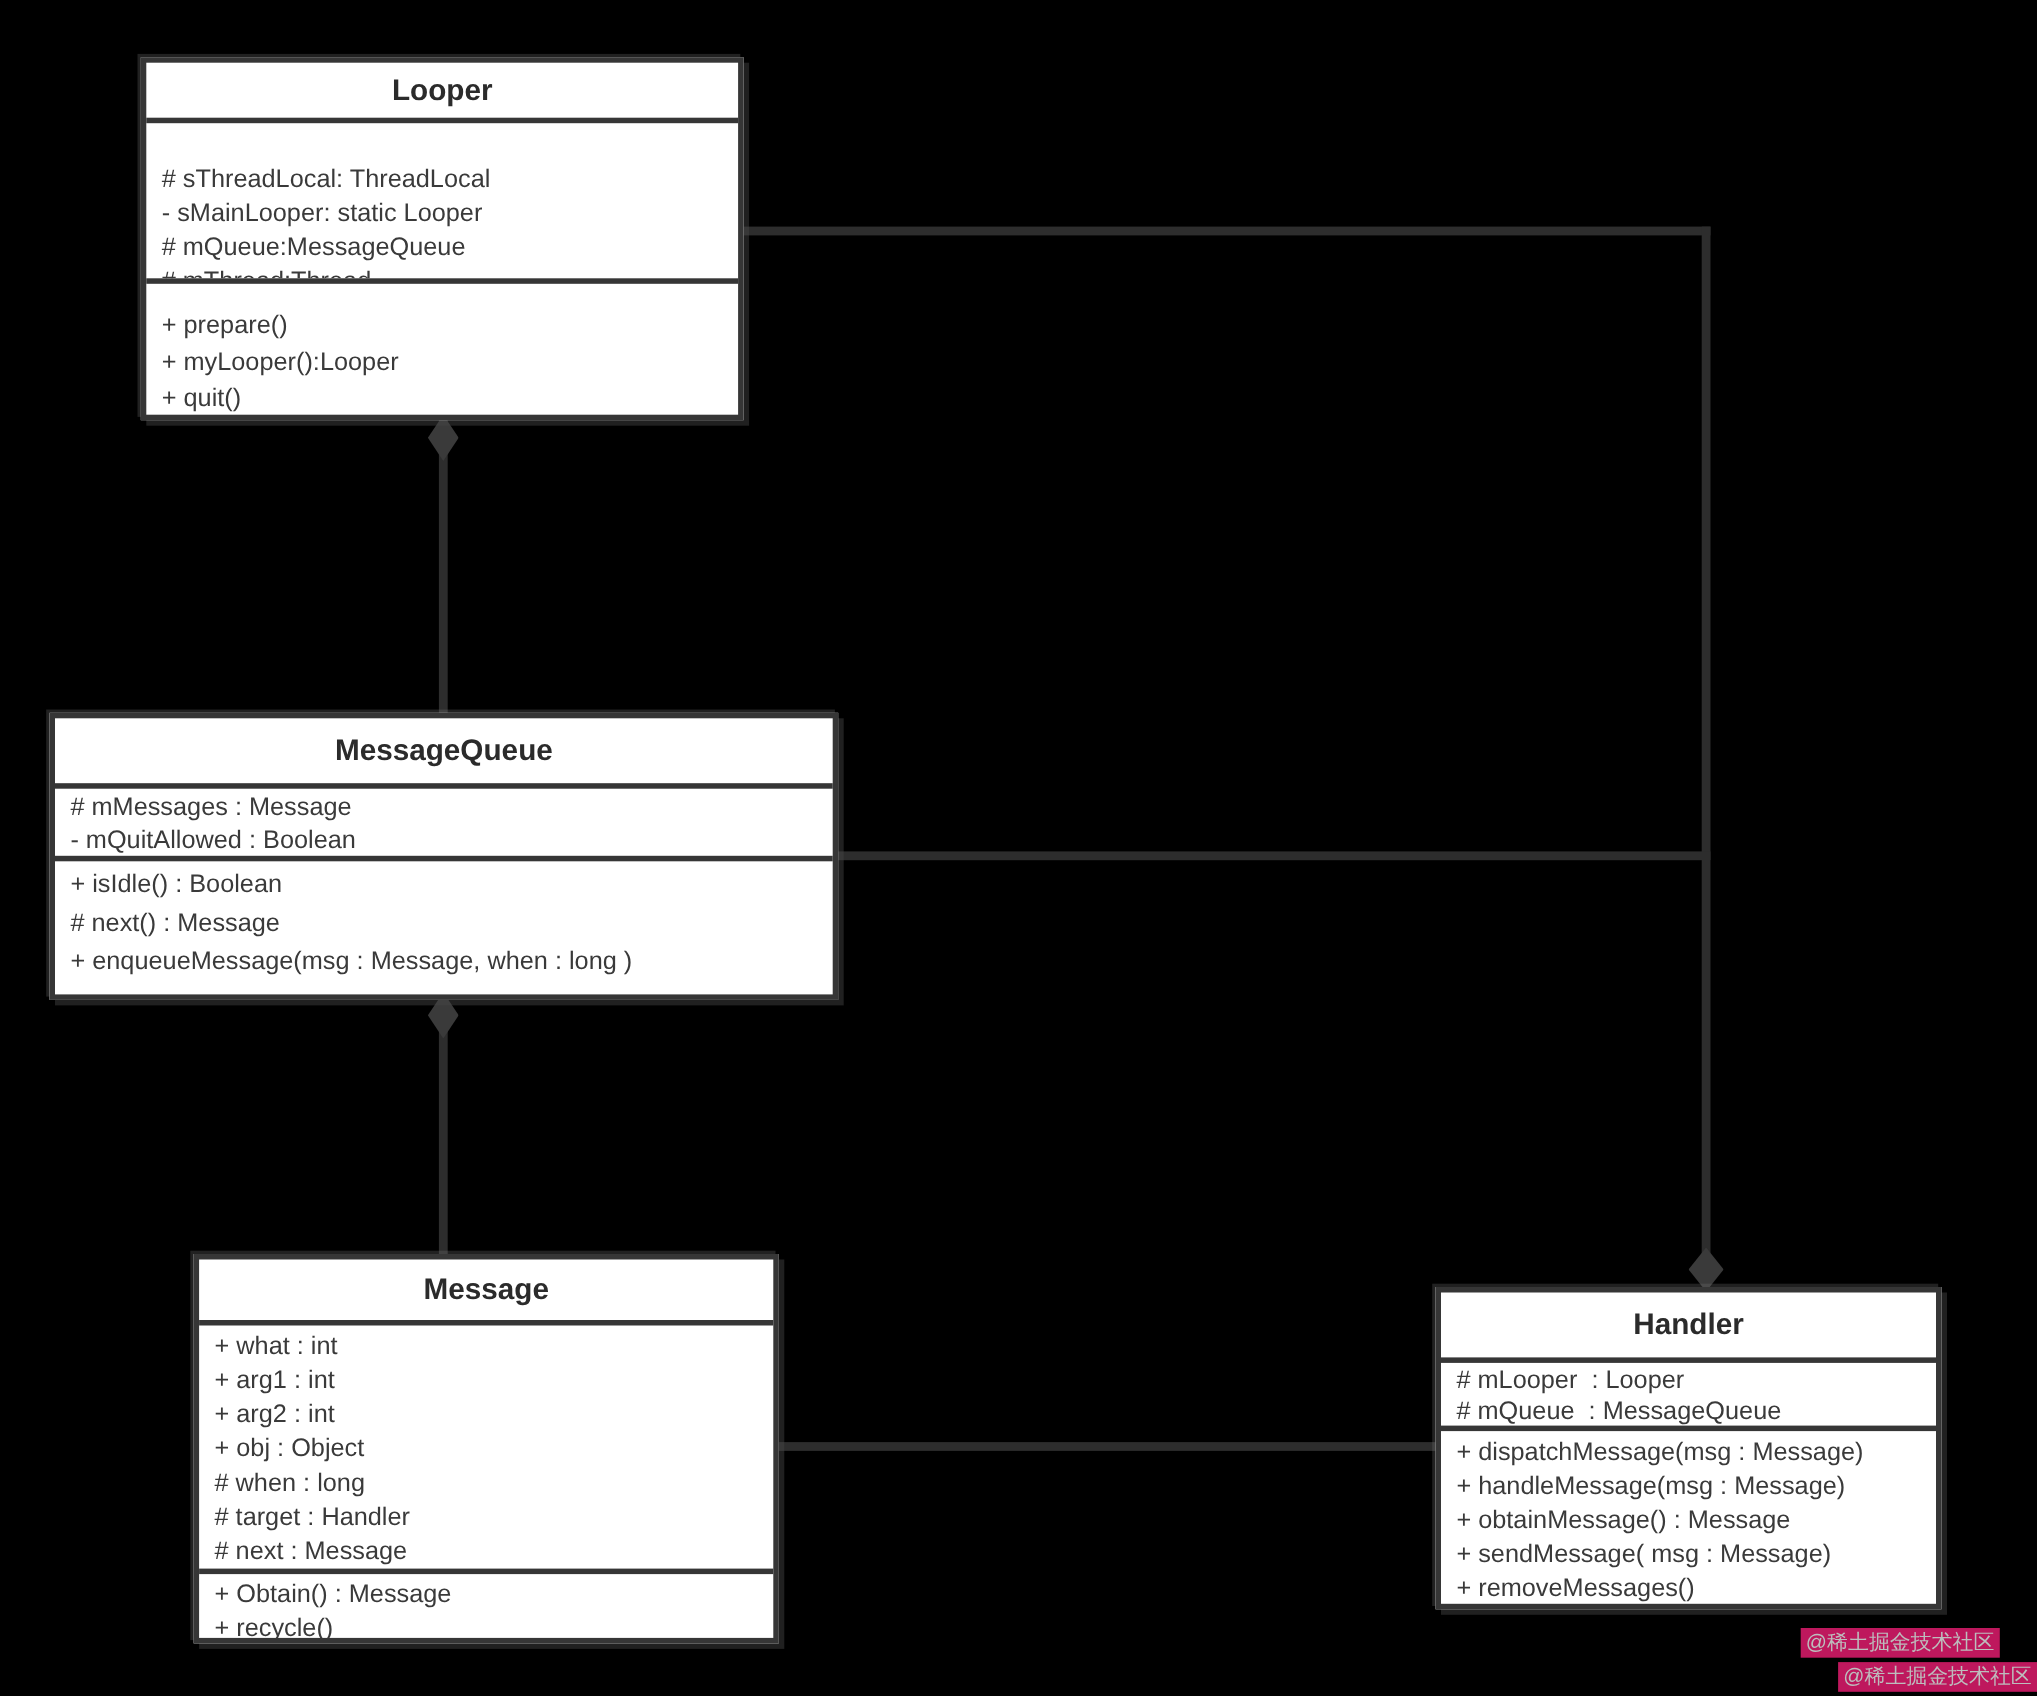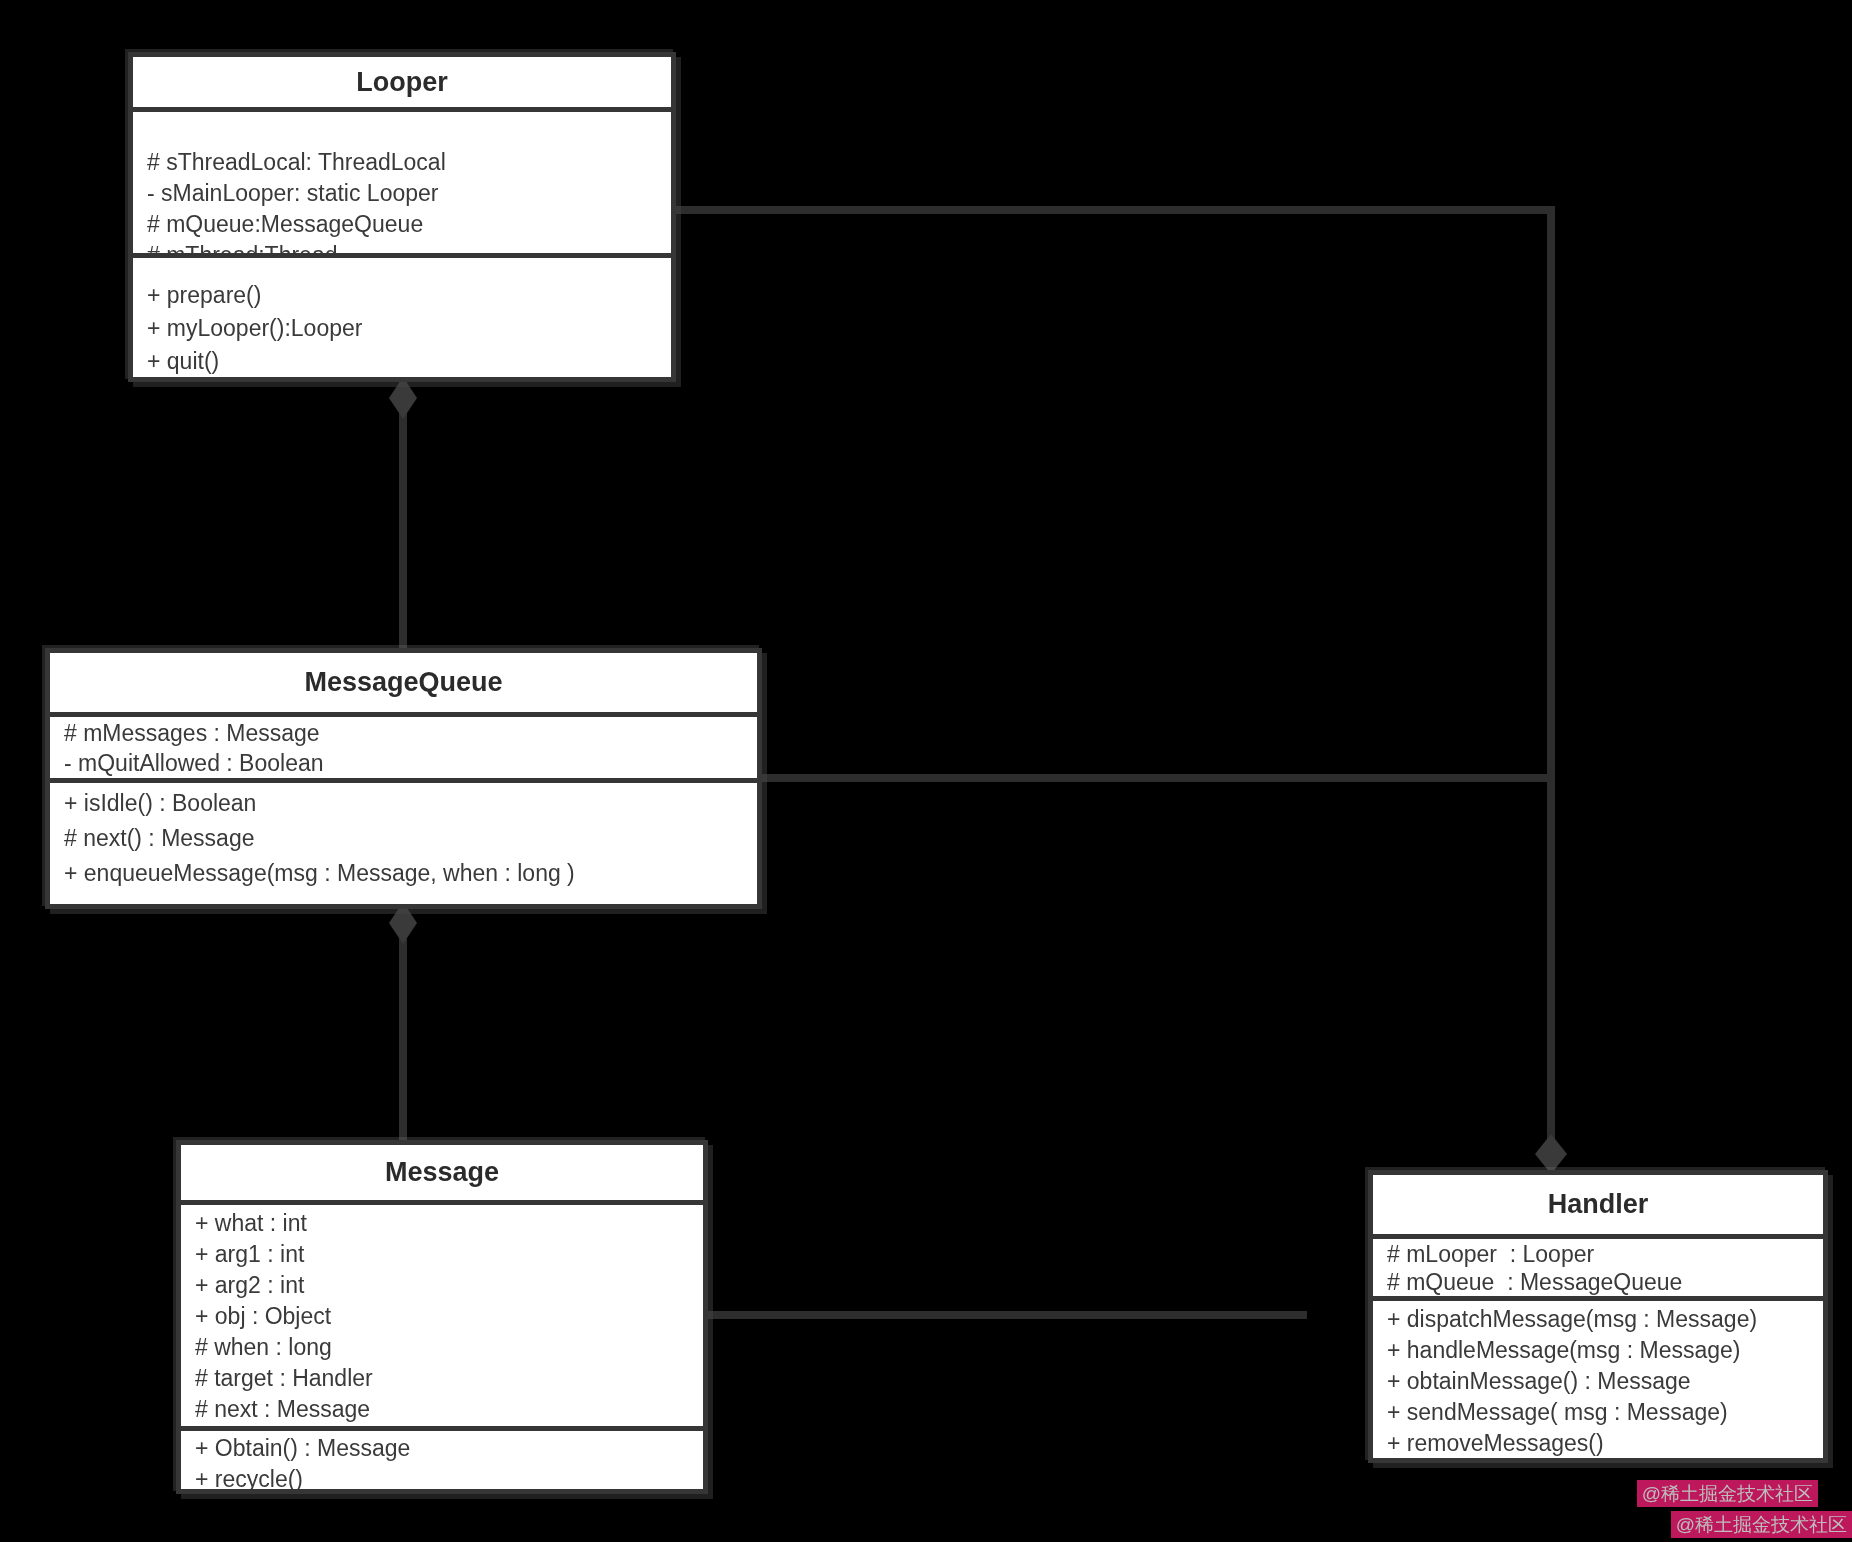--- a/index.html
+++ b/index.html
@@ -37,21 +37,21 @@
   #box-messagequeue .box-methods{padding-top:3px;}
   #box-messagequeue .box-methods .member{line-height:35px;}
 
   #box-message{left:176px;top:1140px;width:532px;height:354px;}
   #box-message .box-title{height:60px;}
   #box-message .box-attrs{height:226px;padding-top:3px;}
   #box-message .box-attrs .member{line-height:31px;}
   #box-message .box-methods{padding-top:2px;}
   #box-message .box-methods .member{line-height:31px;}
 
-  #box-handler{left:1368px;top:1170px;width:460px;height:293px;}
+  #box-handler{left:1305px;top:1170px;width:460px;height:293px;}
   #box-handler .box-title{height:64px;}
   #box-handler .box-attrs{height:62px;padding-top:1px;}
   #box-handler .box-attrs .member{line-height:28px;}
   #box-handler .box-methods{padding-top:3px;}
   #box-handler .box-methods .member{line-height:31px;}
 
   
   .conn{position:absolute;background:#2d2d2d;}
   #conn-looper-mq{left:399px;top:380px;width:8px;height:270px;}
   #conn-mq-message{left:399px;top:905px;width:8px;height:237px;}

